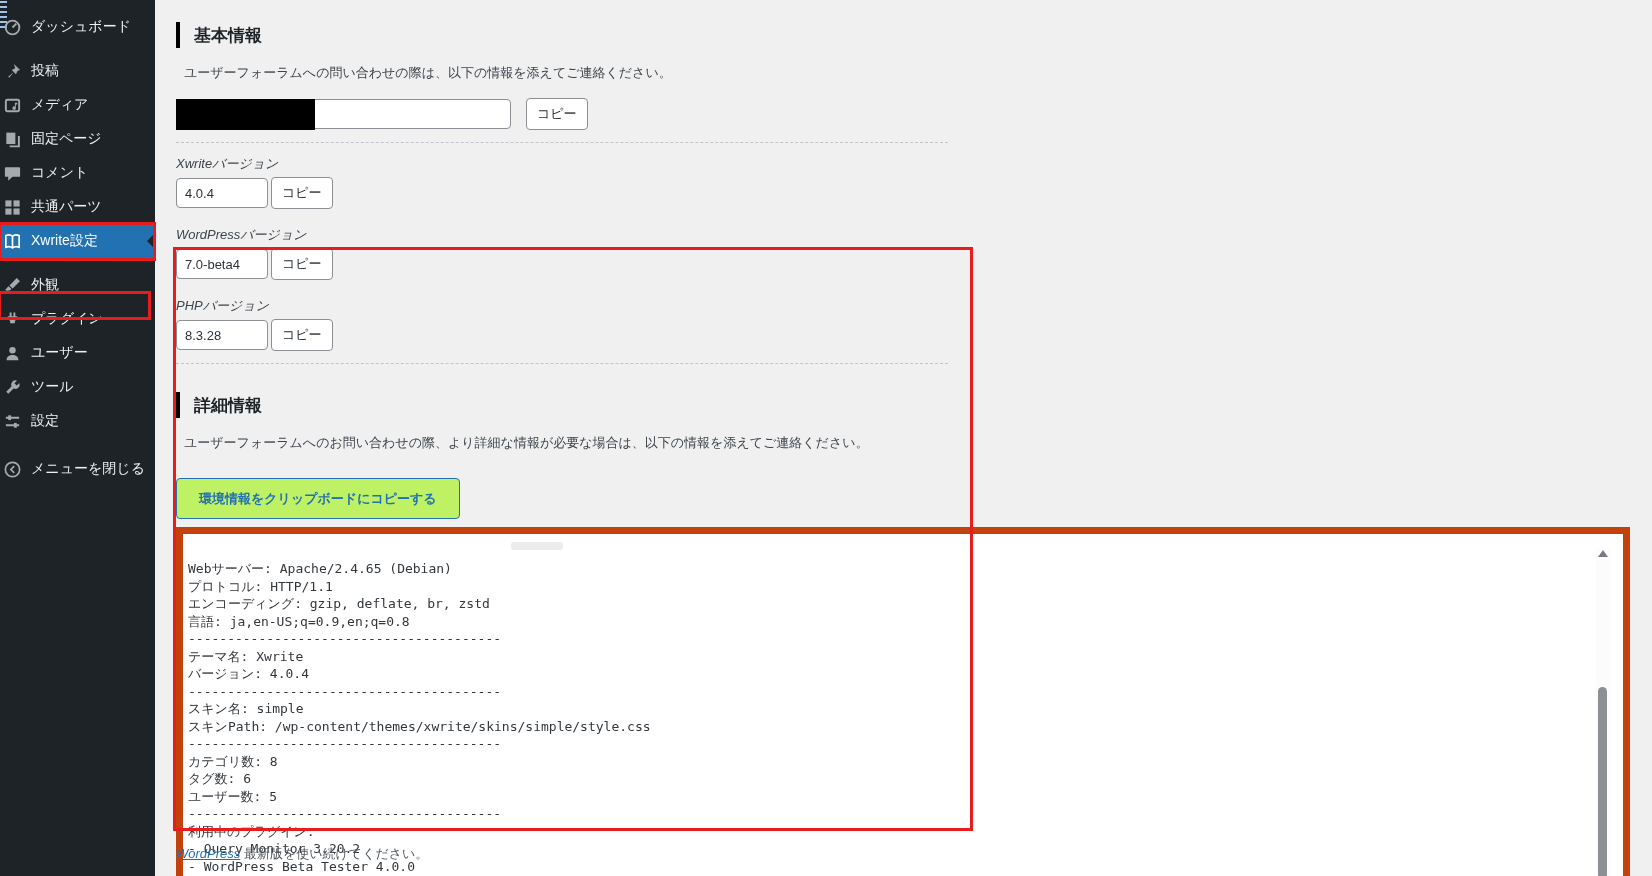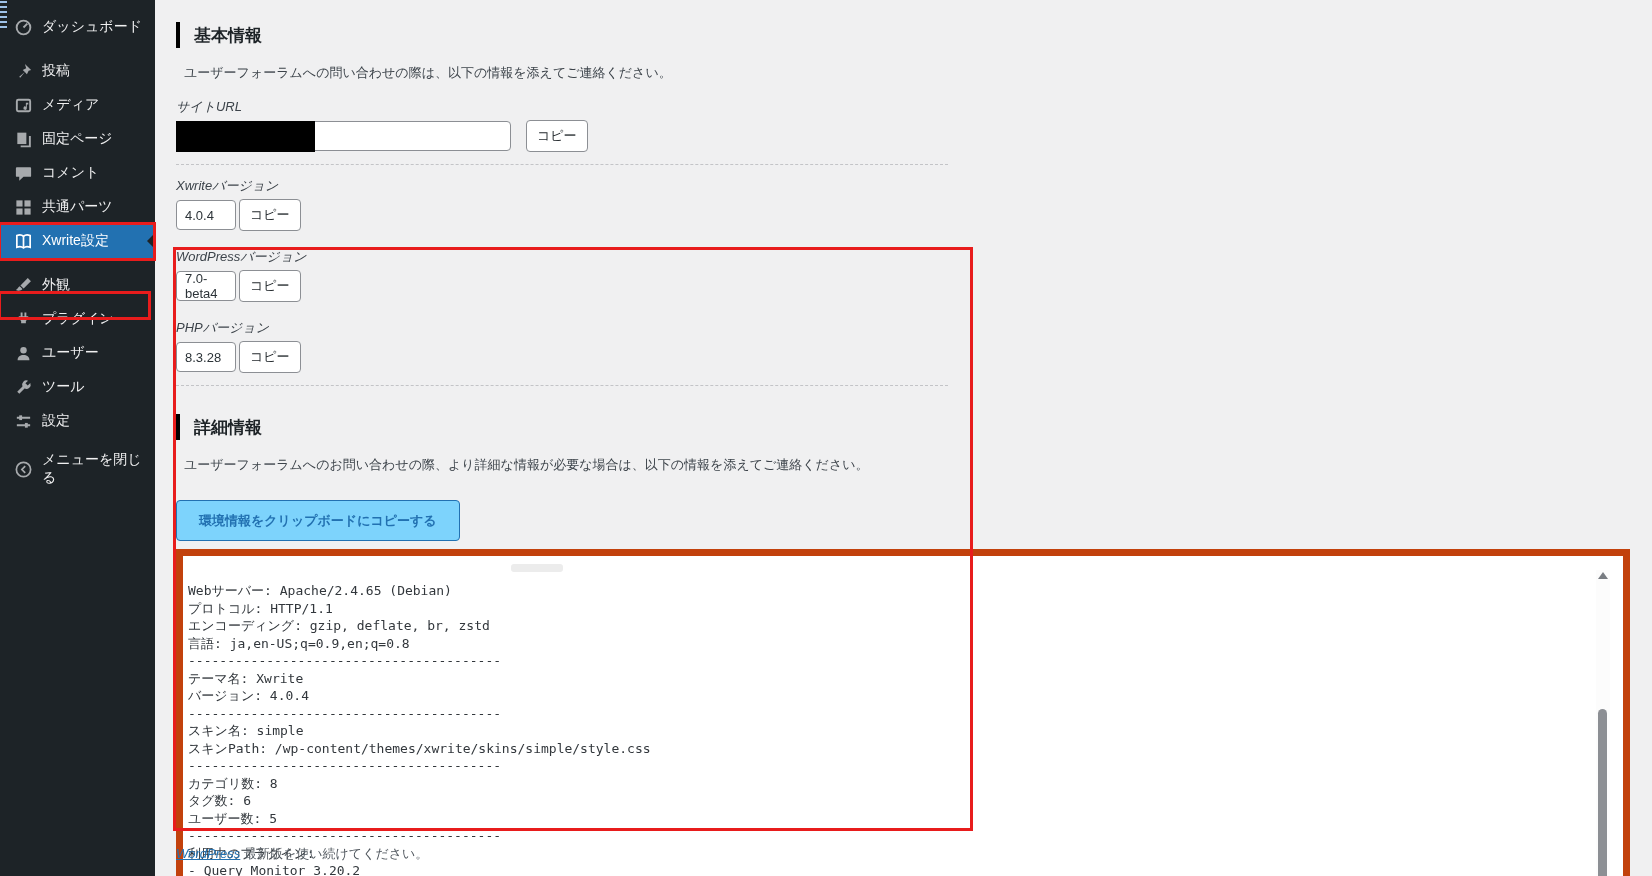--- a/index.html
+++ b/index.html
@@ -17,21 +17,21 @@
     position:absolute; left:0; top:0; bottom:0; width:155px;
     background:#1d2327; color:#f0f0f1; font-size:14px;
   }
   .artifact {
     position:absolute; left:0; top:0; width:7px; height:28px;
     background:repeating-linear-gradient(0deg,#9fc2e8 0 2px,#1d2327 2px 5px);
   }
   .menu { padding-top:10px; }
   .menu-item {
     position:relative; height:34px; display:flex; align-items:center;
-    gap:9px; padding-left:13px; cursor:pointer; color:#f0f0f1;
+    gap:9px; padding-left:2px; cursor:pointer; color:#f0f0f1;
   }
   .menu-item .mi { width:20px; height:20px; color:#a7aaad; display:flex; align-items:center; justify-content:center; flex:0 0 20px; }
   .menu-item .mi svg { width:19px; height:19px; display:block; }
   .menu-sep { height:10px; }
   .menu-item.active { background:#2271b1; color:#fff; }
   .menu-item.active .mi { color:#fff; }
   .menu-item.active::after {
     content:""; position:absolute; right:0; top:50%; margin-top:-8px;
     border:8px solid transparent; border-right-color:#1d2327;
   }
@@ -57,29 +57,29 @@
   }
   .site-url-box { width:335px; }
   .redact { position:absolute; left:-1px; top:-1px; width:139px; height:31px; background:#000; }
   .copy-btn {
     margin-left:15px; height:32px; min-width:54px; padding:0 10px;
     background:#fff; border:1px solid #8c8f94; border-radius:4px;
     color:#1d2327; font-size:13px; cursor:pointer;
     font-family:"Liberation Sans","DejaVu Sans",sans-serif;
   }
   .ver-row { display:flex; gap:17px;flex-direction:column; }
-  .ver-input { width:60px; }
+  .ver-input { width:92px; }
   .ver-group .copy-btn { margin-left:3px; }
   hr.dashed { border:none; border-top:1px dashed #c3c4c7; width:772px; margin:12px 0; }
   hr.dashed.second { margin-bottom:16px; }
 
   .detail-section { padding-top:12px; }
   .clip-btn {
     margin-top:10px; height:41px; padding:0 22px;
-    background:#7dd3fc; border:1px solid #2271b1; border-radius:4px;
+    background:#bef264; border:1px solid #2271b1; border-radius:4px;
     color:#2271b1; font-size:13px; font-weight:bold; cursor:pointer;
     font-family:"Liberation Sans","DejaVu Sans",sans-serif;
   }
   .env-box {
     position:relative; margin-top:8px; width:1454px; height:401px;
     background:#fff; border:7px solid #c2410c;
     overflow:hidden;
   }
   .env-box pre {
     margin:0; padding:26px 40px 10px 5px;
@@ -267,21 +267,20 @@
 
   <main class="content">
 
     <section>
       <h2 class="sec">
         <span class="bar"></span>
         <span>基本情報</span>
       </h2>
       <p class="desc">ユーザーフォーラムへの問い合わせの際は、以下の情報を添えてご連絡ください。</p>
 
-      <div class="field-label">サイトURL</div>
       <div class="row">
         <div class="input-box site-url-box">
           <span></span>
           <span class="redact"></span>
         </div>
         <button class="copy-btn">コピー</button>
       </div>
 
       <hr class="dashed">
 

